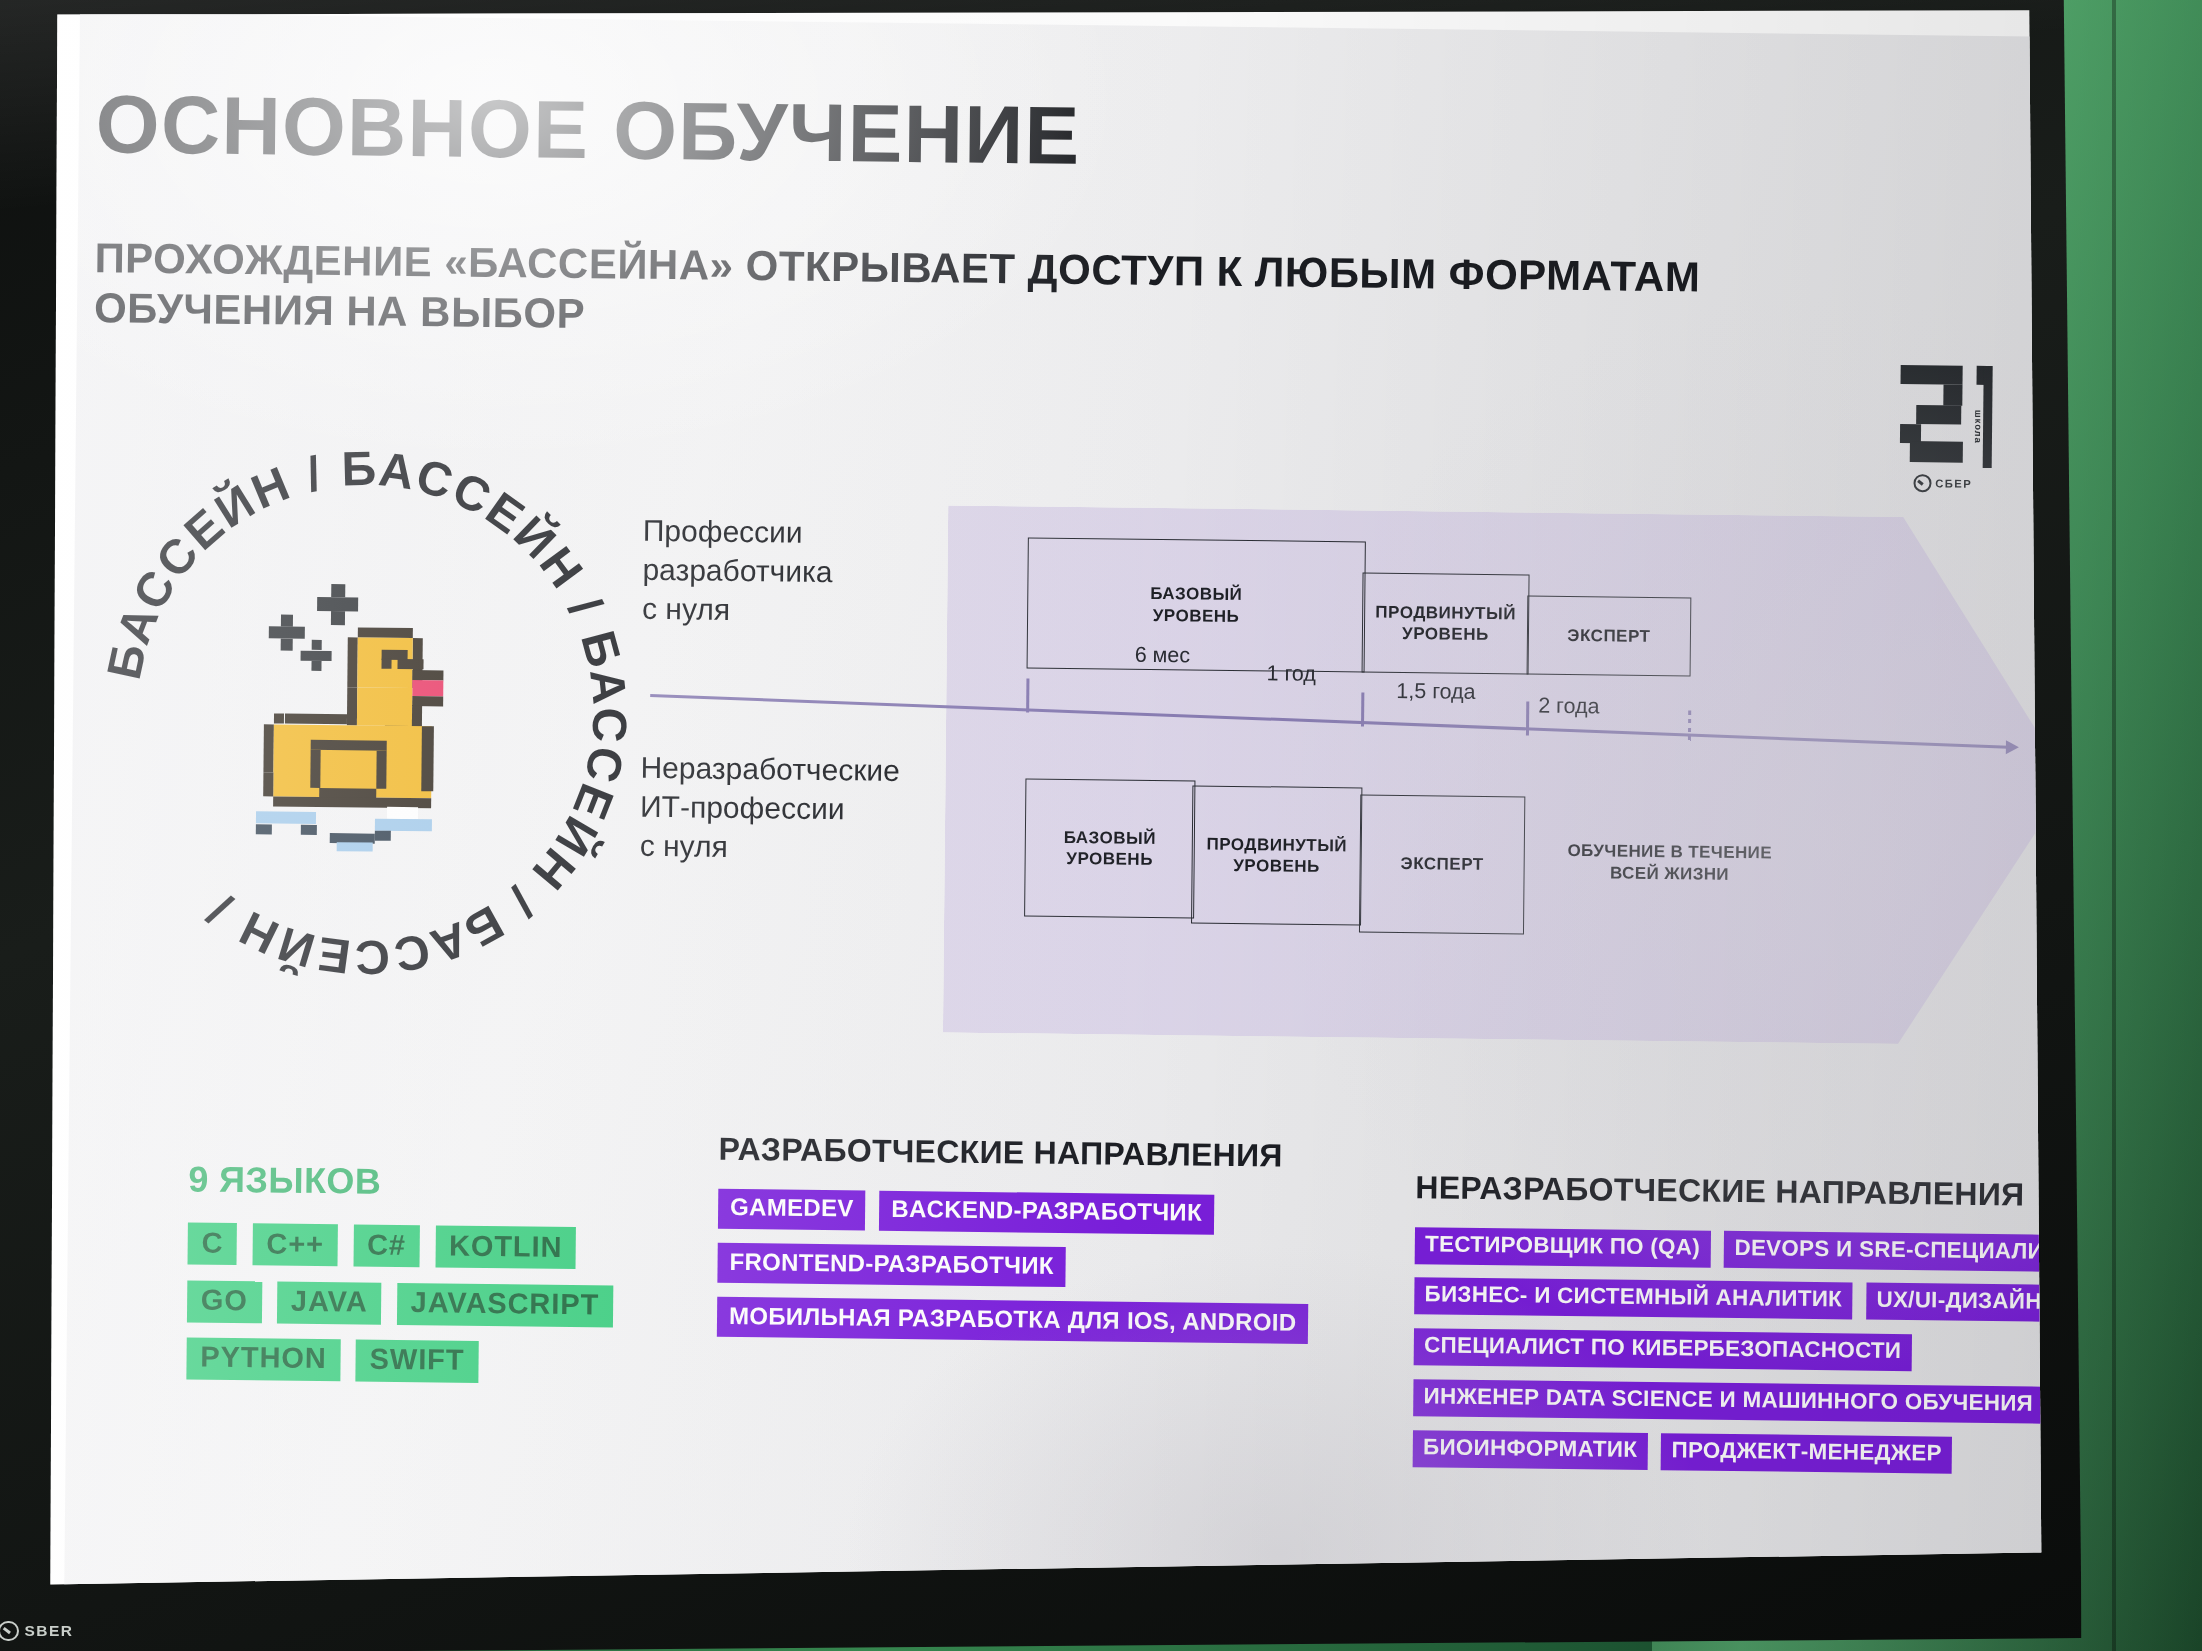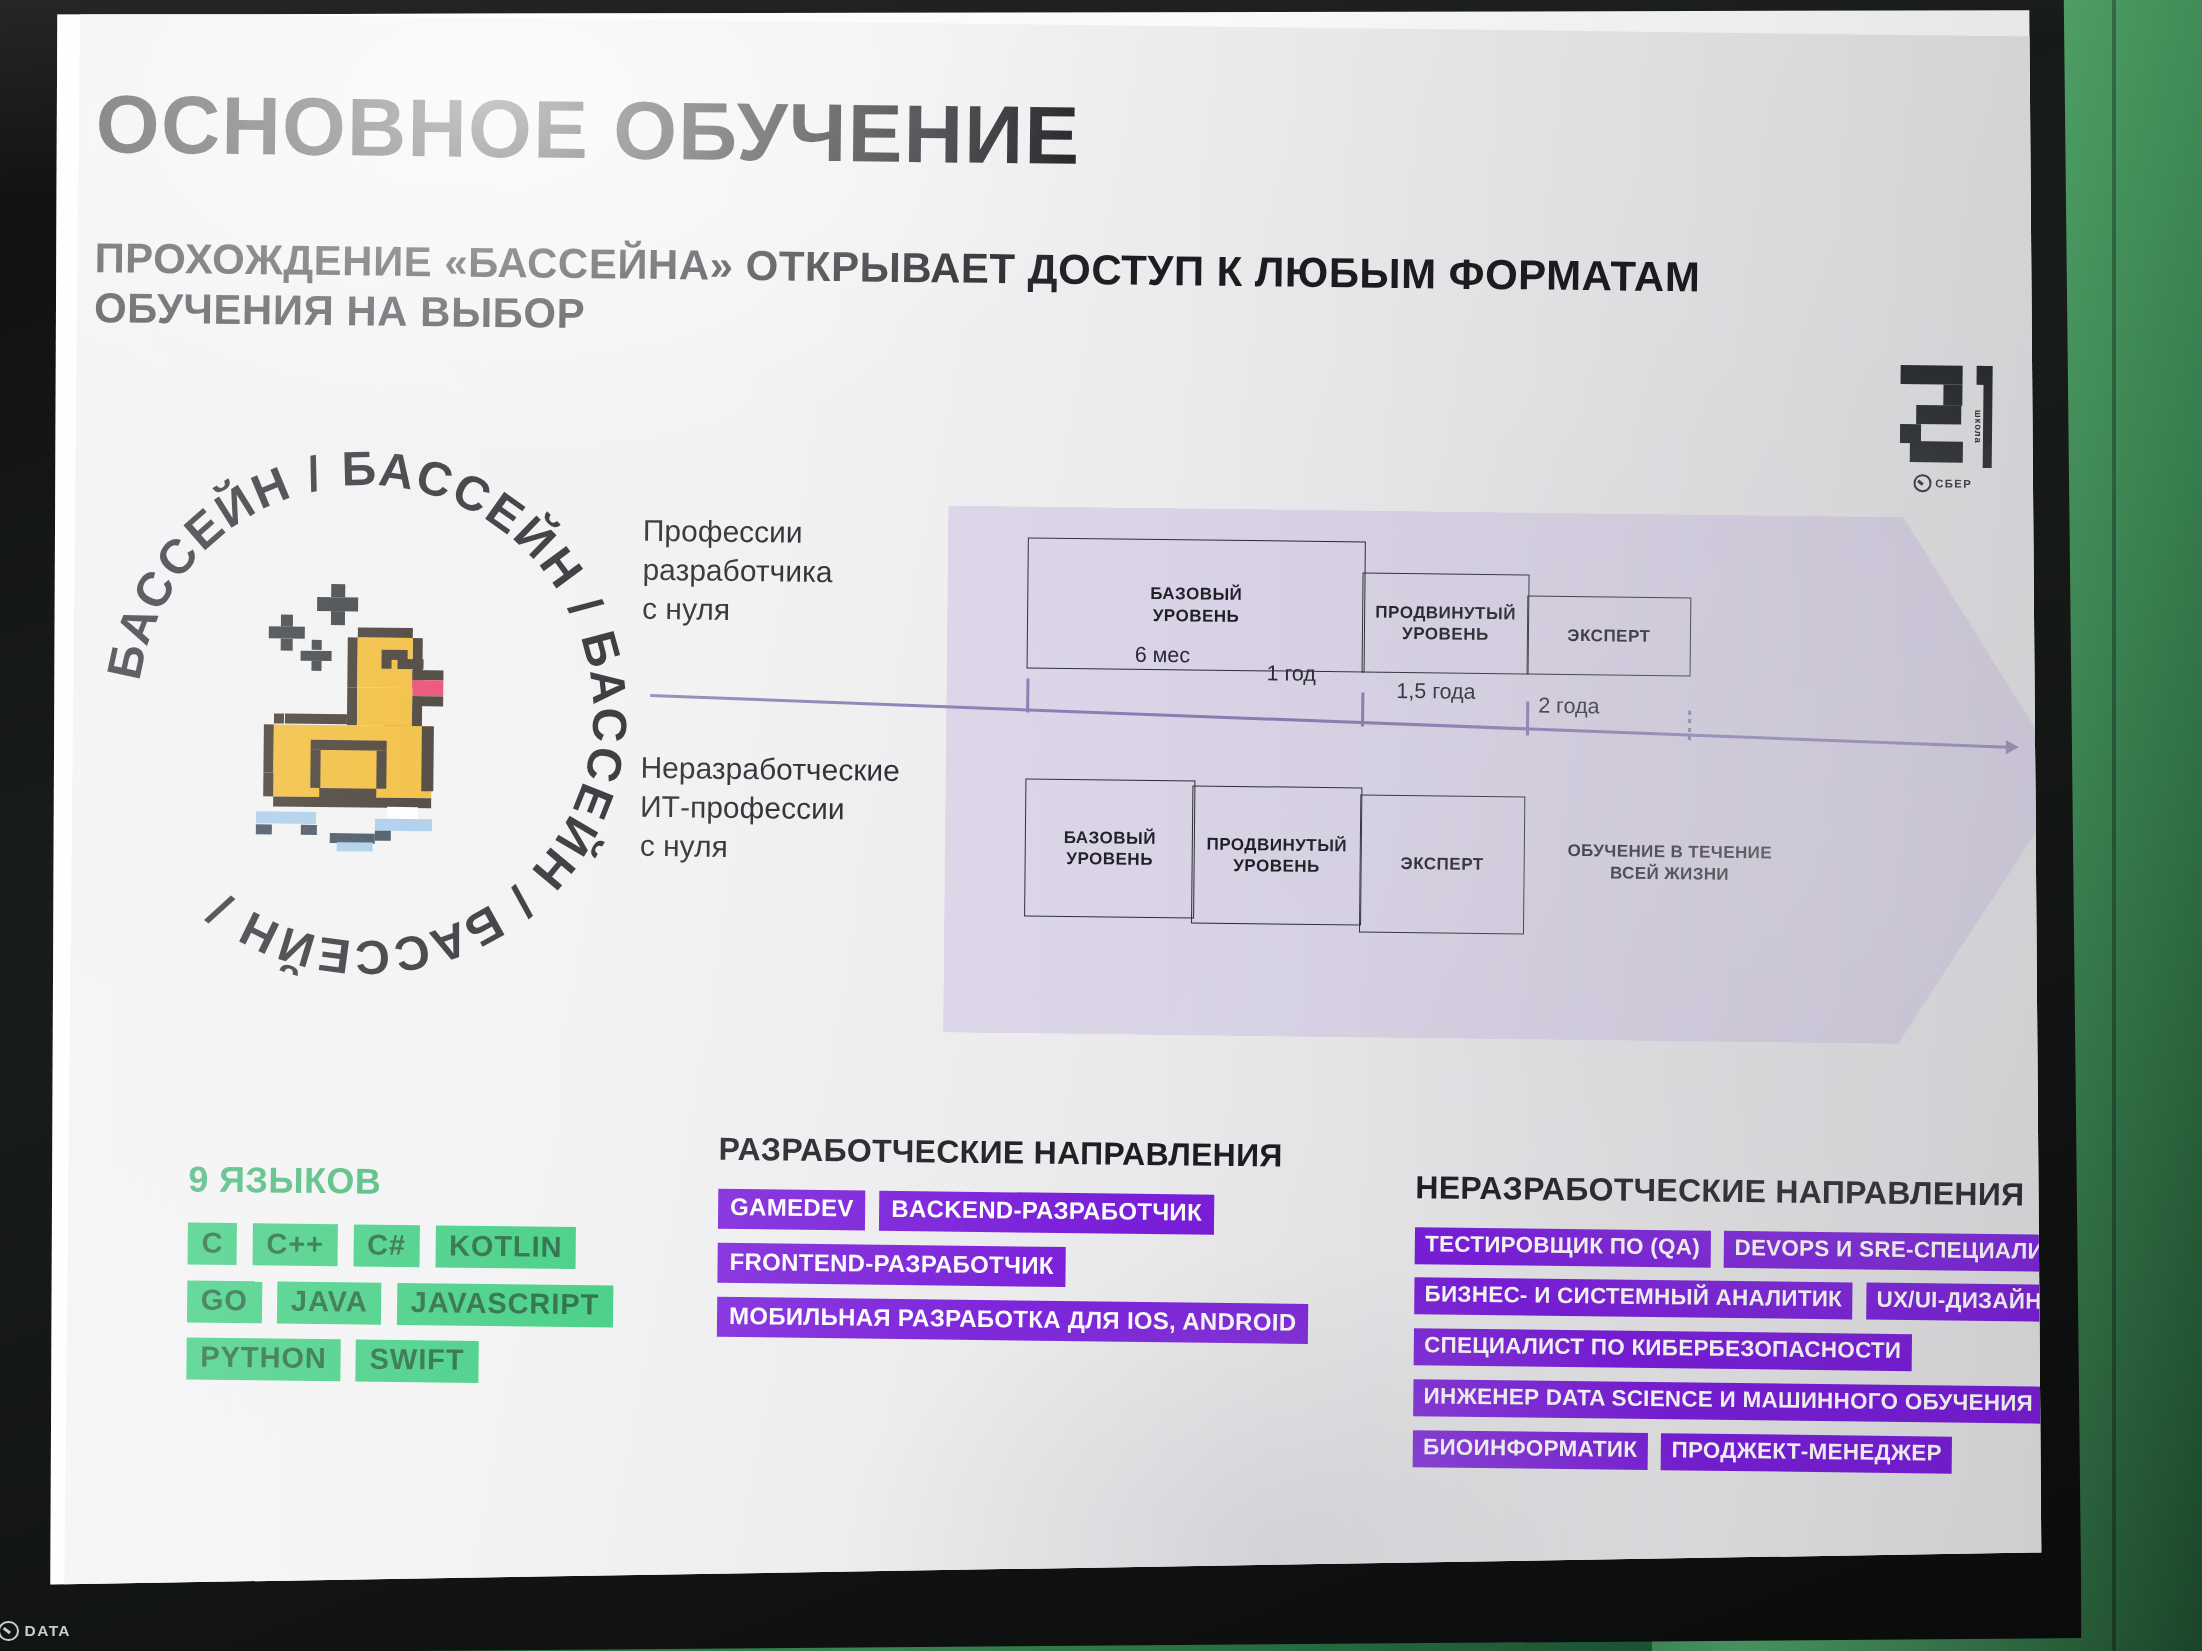--- a/index.html
+++ b/index.html
@@ -298,17 +298,17 @@
             <span class="tag sm">ПРОДЖЕКТ-МЕНЕДЖЕР</span>
           </div>
         </div>
 
       </div>
       <div class="slide-light"></div>
     </div>
 
     <div id="botbar">
       <span class="bot-ring"></span>
-      <span class="bot-txt">DATA</span>
+      <span class="bot-txt">SBER</span>
     </div>
   </div>
 </div>
 
 
 </body></html>

